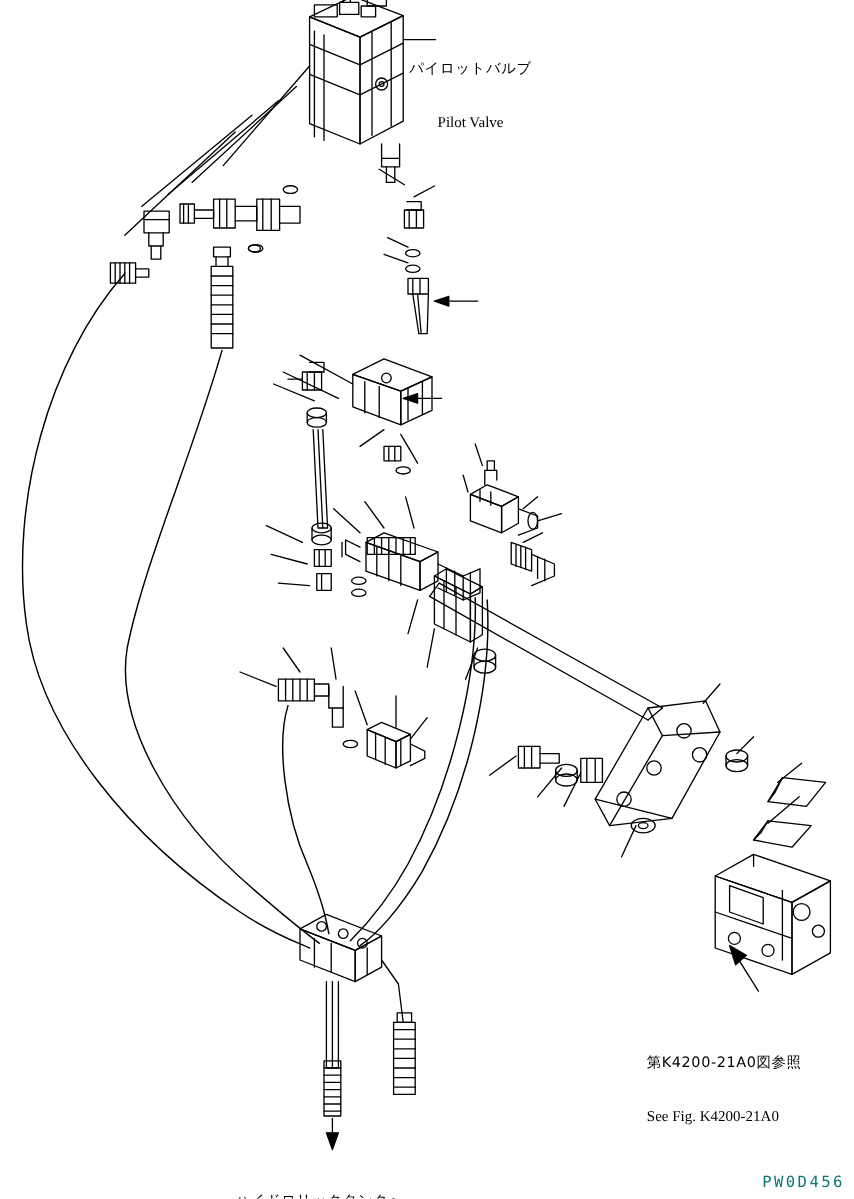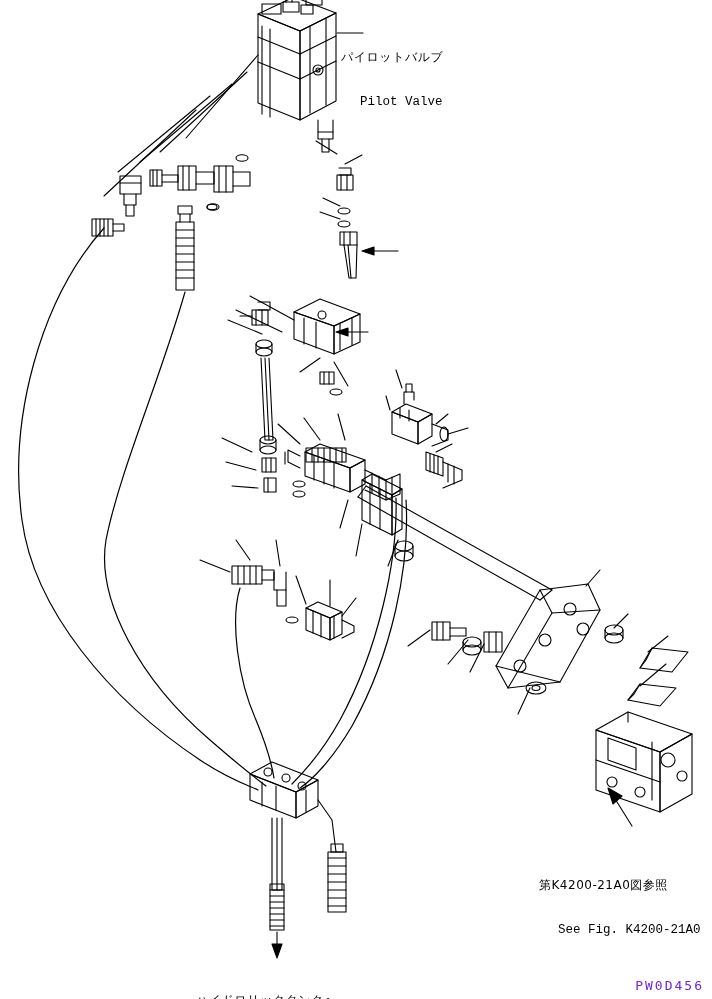--- a/index.html
+++ b/index.html
@@ -32,33 +32,32 @@
     letter-spacing: 0.2px;
   }
   .lbl .jp {
     display: block;
     font-family: "DejaVu Sans", sans-serif;
     font-size: 12px;
     letter-spacing: 0.5px;
   }
   .lbl .en {
     display: block;
-    font-family: Liberation Mono, monospace;
+    font-family: Liberation Serif, serif;
     font-size: 12.5px;
     letter-spacing: 0px;
-    margin-left: 19px;
   }
   .code {
     position: absolute;
     right: 8px;
     bottom: 6px;
     font-family: "DejaVu Sans Mono", monospace;
     font-size: 13px;
     letter-spacing: 2px;
-    color: #6d28d9;
+    color: #0f766e;
   }
   .center-lbl {
     text-align: center;
   }
 </style>
 </head>
 <body>
 
 <div id="page">
 
@@ -385,21 +384,21 @@
 
       <path d="M240 588 C 230 620, 238 680, 256 720 C 266 744, 272 766, 274 778"></path>
 
       <path d="M396 498 C 398 560, 378 650, 340 720 C 320 756, 300 776, 292 784"></path>
 
       <path d="M406 500 C 410 566, 392 654, 352 726 C 332 760, 312 780, 300 788"></path>
     </g>
 
   </svg>
 
-  <div class="lbl" style="left:341px; top:20px;">
+  <div class="lbl" style="left:341px; top:20px;text-align:center;">
     <span class="jp">パイロットバルブ</span>
     <span class="en">Pilot Valve</span>
   </div>
 
 
 
   <div class="lbl" style="left:539px; top:848px;">
     <span class="jp">第K4200-21A0図参照</span>
     <span class="en">See Fig. K4200-21A0</span>
   </div>

